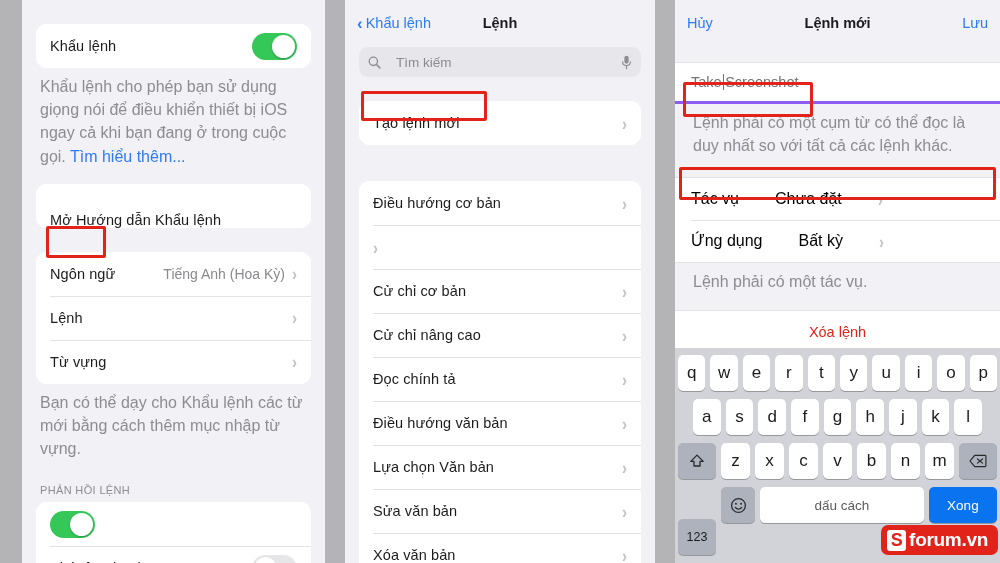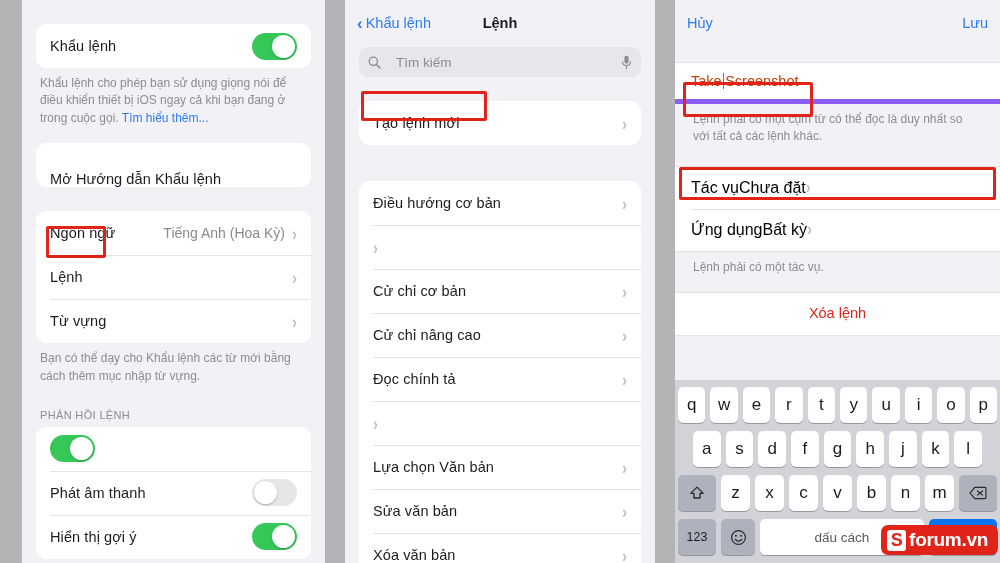--- a/index.html
+++ b/index.html
@@ -61,21 +61,21 @@
     white-space: nowrap;
   }
   .chev {
     color: #c3c3c7;
     font-size: 15px;
     line-height: 1;
     font-weight: 600;
     transform: scaleY(1.25);
   }
   .footnote {
-    font-size: 12px;
+    font-size: 16px;
     line-height: 1.45;
     color: #8c8c91;
     padding: 7px 18px 0 18px;
   }
   .footnote a { color: #2f7bf6; text-decoration: none; }
   .sectionhdr {
     font-size: 11px;
     color: #8c8c91;
     letter-spacing: .35px;
     padding: 0 18px 6px 18px;
@@ -131,31 +131,31 @@
     background: #e6e6eb;
     display: flex; align-items: center;
     padding: 0 9px; gap: 15px;
   }
   .searchbar .sp { font-size: 13.5px; color: #8c8c91; flex: 1 1 auto; }
 
   
   .destructive { color: #e2231a; font-size: 14.5px; text-align: center; width: 100%; }
   .field-row {
     background: #fff; min-height: 42px; display: flex; align-items: center;
-    padding: 0 16px; font-size: 14.5px; color: #c2410c;
-    border-top: 1px solid #e3e3e6; border-bottom: 5px solid #8b5cf6;
+    padding: 0 16px; font-size: 14.5px; color: #737373;
+    border-top: 1px solid #e3e3e6; border-bottom: 3px solid #8b5cf6;
   }
   .caret-bar {
     display: inline-block; width: 1.5px; height: 16px;
     background: #2f7bf6; margin: 0 1px; vertical-align: -3px;
   }
   .plain-group { background: #fff; border-top:1px solid #e3e3e6; border-bottom:1px solid #e3e3e6; }
   .plain-row {
-    position: relative; display: flex; 
-    min-height: 42px; padding: 12px 16px; background: #fff;
+    position: relative; display: flex; align-items: center;
+    min-height: 42px; padding: 12px 16px; background: #fff; gap: 36px;
   }
   .plain-row + .plain-row::before {
     content:""; position:absolute; left:16px; right:0; top:0; height:1px; background:#e3e3e6;
   }
 
   
   .keyboard {
     position: absolute; left: 0; right: 0; bottom: 0;
     background: #d1d3d9;
     padding: 7px 3px 0 3px;
@@ -165,21 +165,21 @@
     background: #fff; border-radius: 5px;
     height: 36px; flex: 1 1 0;
     display: flex; align-items: center; justify-content: center;
     font-size: 17px; color: #1c1c1e;
     box-shadow: 0 1px 0 rgba(0,0,0,.28);
   }
   .kbrow.r2 { padding: 0 15px; }
   .key.mod { background: #adb2bd; flex: 0 0 38px; font-size: 15px; }
   .key.space { flex: 3 1 0; font-size: 13.5px; color: #5a5a5e; }
   .key.done { background: #0a74f0; color: #fff; flex: 1.25 1 0; font-size: 13.5px; }
-  .key.num { background:#adb2bd; flex: 0 0 38px; font-size: 12.5px; }
+  .key.num { background:#adb2bd; flex: 0 0 38px; font-size: 12.5px; margin-top: 32px; }
   .key.emoji { background:#adb2bd; flex: 0 0 34px; font-size: 15px; }
 
   .watermark {
     position: absolute; right: 2px; bottom: 8px;
     background: #e2231a; color: #fff;
     border-radius: 7px;
     padding: 4px 10px 4px 6px;
     display: flex; align-items: center; gap: 3px;
     font-size: 19px; font-weight: 700; letter-spacing: -.3px;
     z-index: 40;
@@ -332,20 +332,21 @@
         </div>
       <div class="row">
           <span class="label">Cử chỉ nâng cao</span>
           <span class="chev">›</span>
         </div>
       <div class="row">
           <span class="label">Đọc chính tả</span>
           <span class="chev">›</span>
         </div>
       <div class="row">
+          <span class="label">Điều hướng văn bản</span>
           <span class="chev">›</span>
         </div>
       <div class="row">
           <span class="label">Lựa chọn Văn bản</span>
           <span class="chev">›</span>
         </div>
       <div class="row">
           <span class="label">Sửa văn bản</span>
           <span class="chev">›</span>
         </div>
@@ -358,20 +359,21 @@
 
     <div class="redbox" style="left:16px; top:91px; width:126px; height:30px;"></div>
   </div>
 
   <div class="gutter"></div>
 
   <div class="panel panel-3">
     <div class="sp8"></div>
     <div class="navbar">
       <span class="left-act">Hủy</span>
+      <span class="title">Lệnh mới</span>
       <span class="right-act">Lưu</span>
     </div>
 
     <div class="sp24"></div>
 
 
     <div class="field-row">
       <span>Take </span>
         <span class="caret-bar"></span>
         <span>Screenshot</span>

